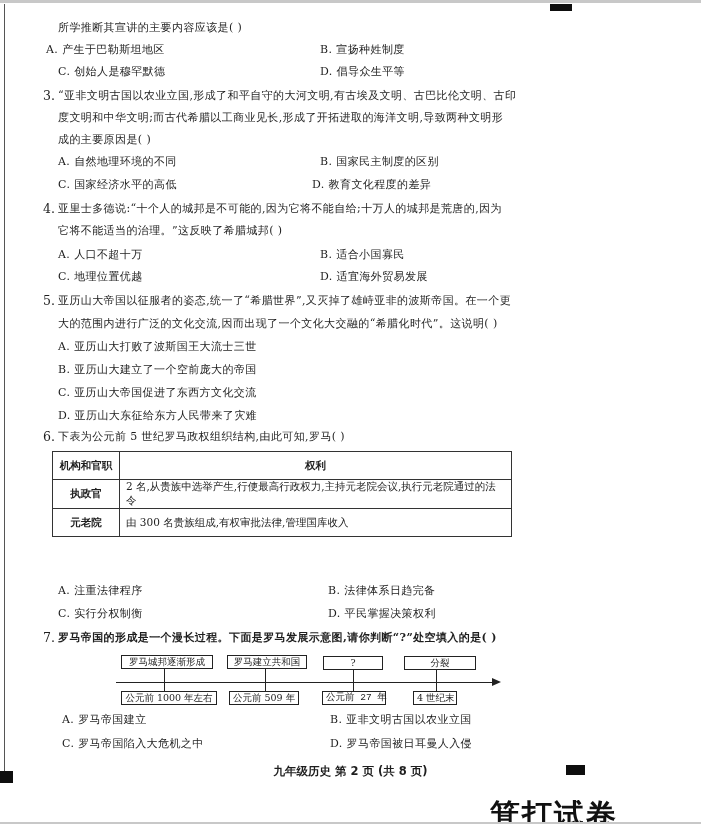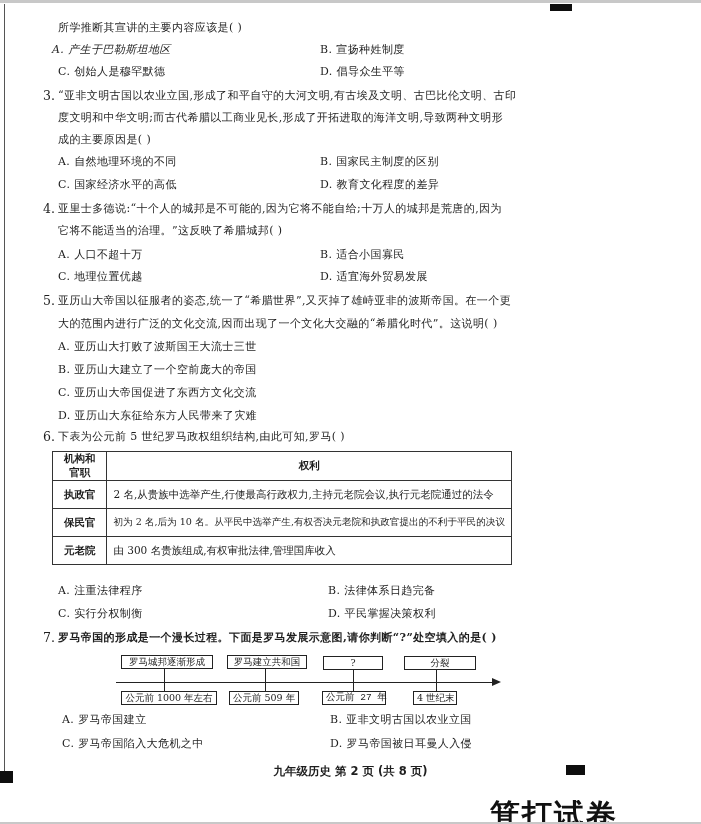--- a/index.html
+++ b/index.html
@@ -31,33 +31,33 @@
   .bleed { position:absolute; left:490px; top:800px; font-size:30px; font-weight:bold; font-family:"DejaVu Sans", sans-serif; letter-spacing:2px; line-height:30px; height:24px; overflow:hidden; color:#111; }
 </style>
 </head>
 <body>
 
 <div class="topbar"></div>
 <div class="leftrule"></div>
 <div class="mark" style="left:550px;top:4px;width:22px;height:7px;"></div>
 
 <div class="line" style="left:58px;top:20px;">所学推断其宣讲的主要内容应该是(      )</div>
-<div class="line" style="left:52px;top:42px;font-style:italic;">A. 产生于巴勒斯坦地区</div>
+<div class="line" style="left:46px;top:42px;">A. 产生于巴勒斯坦地区</div>
 <div class="line" style="left:320px;top:42px;">B. 宣扬种姓制度</div>
 <div class="line" style="left:58px;top:64px;">C. 创始人是穆罕默德</div>
 <div class="line" style="left:320px;top:64px;">D. 倡导众生平等</div>
 
 <div class="qnum" style="left:43px;top:88px;">3.</div>
 <div class="line" style="left:58px;top:88px;">“亚非文明古国以农业立国,形成了和平自守的大河文明,有古埃及文明、古巴比伦文明、古印</div>
 <div class="line" style="left:58px;top:110px;">度文明和中华文明;而古代希腊以工商业见长,形成了开拓进取的海洋文明,导致两种文明形</div>
 <div class="line" style="left:58px;top:132px;">成的主要原因是(      )</div>
 <div class="line" style="left:58px;top:154px;">A. 自然地理环境的不同</div>
 <div class="line" style="left:320px;top:154px;">B. 国家民主制度的区别</div>
 <div class="line" style="left:58px;top:177px;">C. 国家经济水平的高低</div>
-<div class="line" style="left:320px;top:177px;">D. 教育文化程度的差异</div>
+<div class="line" style="left:312px;top:177px;">D. 教育文化程度的差异</div>
 
 <div class="qnum" style="left:43px;top:201px;">4.</div>
 <div class="line" style="left:58px;top:201px;">亚里士多德说:“十个人的城邦是不可能的,因为它将不能自给;十万人的城邦是荒唐的,因为</div>
 <div class="line" style="left:58px;top:223px;">它将不能适当的治理。”这反映了希腊城邦(      )</div>
 <div class="line" style="left:58px;top:247px;">A. 人口不超十万</div>
 <div class="line" style="left:320px;top:247px;">B. 适合小国寡民</div>
 <div class="line" style="left:58px;top:269px;">C. 地理位置优越</div>
 <div class="line" style="left:320px;top:269px;">D. 适宜海外贸易发展</div>
 
 <div class="qnum" style="left:43px;top:293px;">5.</div>
@@ -73,24 +73,20 @@
 
 <table class="rome">
   <tbody>
       <tr>
     <th style="width:54px;">机构和官职</th>
     <th>权利</th>
   </tr>
   <tr>
     <td class="office">执政官</td>
     <td>2 名,从贵族中选举产生,行使最高行政权力,主持元老院会议,执行元老院通过的法令</td>
-  </tr>
-  <tr>
-    <td class="office">保民官</td>
-    <td style="font-size:9.6px;white-space:nowrap;">初为 2 名,后为 10 名。从平民中选举产生,有权否决元老院和执政官提出的不利于平民的决议</td>
   </tr>
   <tr>
     <td class="office">元老院</td>
     <td>由 300 名贵族组成,有权审批法律,管理国库收入</td>
   </tr>
 </tbody>
   </table>
 
 <div class="line" style="left:58px;top:583px;">A. 注重法律程序</div>
 <div class="line" style="left:328px;top:583px;">B. 法律体系日趋完备</div>

